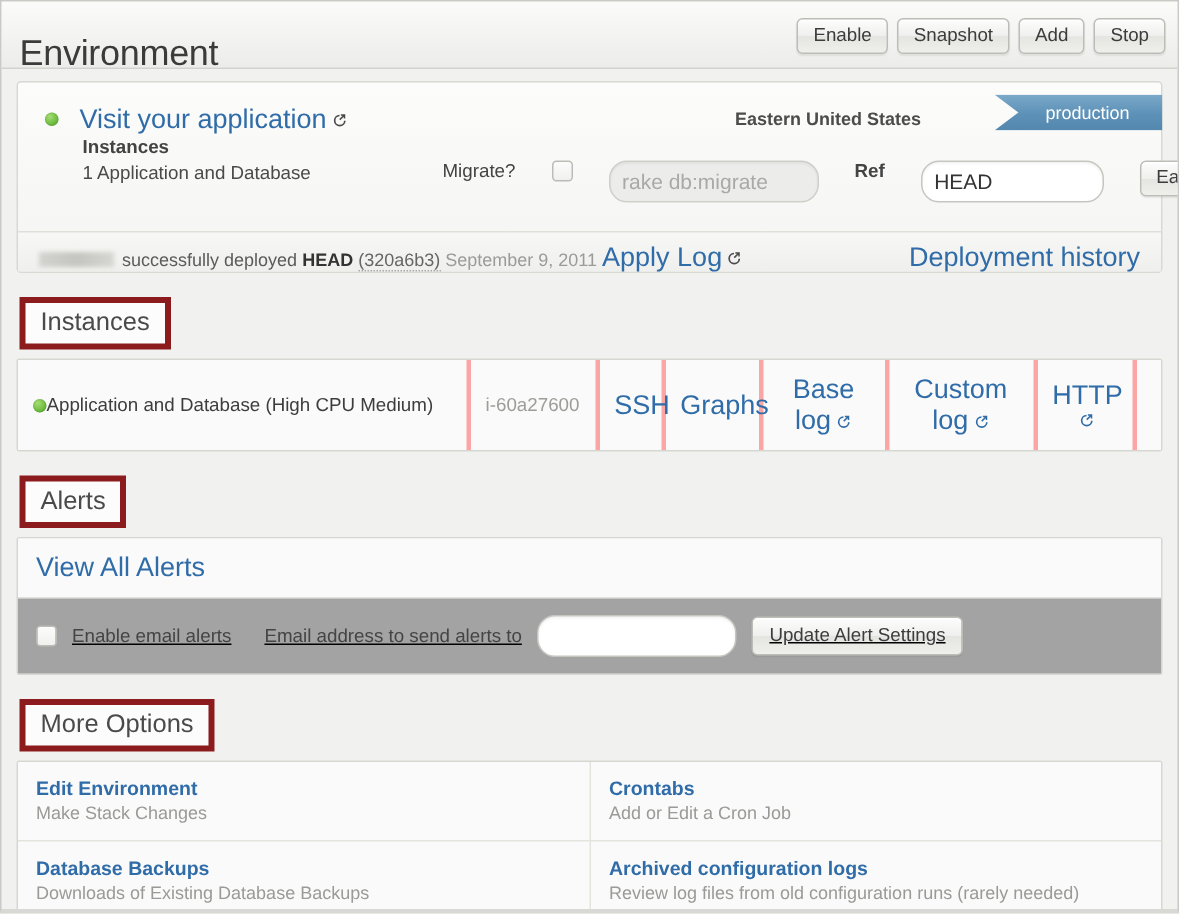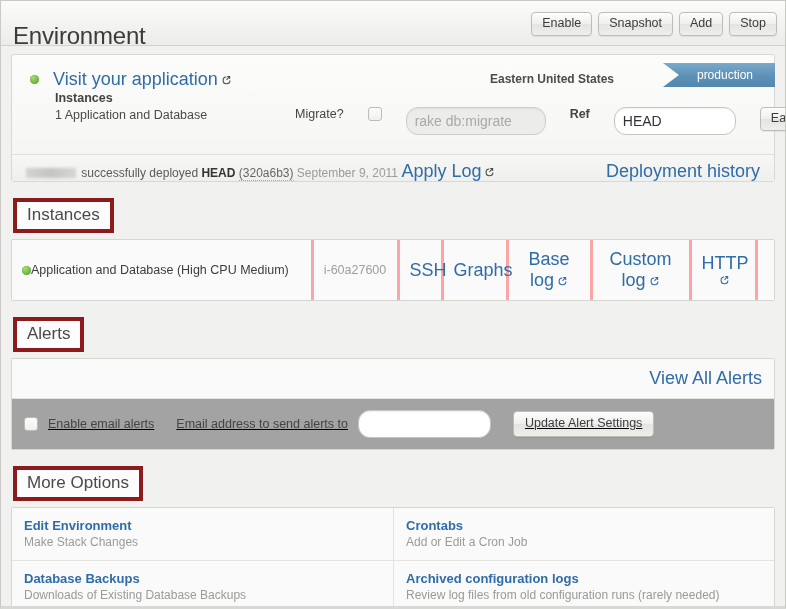--- a/index.html
+++ b/index.html
@@ -225,21 +225,20 @@
     line-height: 17px;
   }
   .inst-id { color: #9d9d99; text-align: center; }
   .cell-link { text-align: center; }
 
   
   .alert-top {
     padding: 9px 12px;
     border-bottom: 1px solid #e2e2dd;
     background: #fafafa;
-    text-align: right;
   }
   .alert-body {
     padding: 11px 12px;
     display: flex;
     align-items: center;
     gap: 10px;
     background: #a3a3a3;
     text-decoration: underline;
   }
   .email-input { width: 133px; }
@@ -367,21 +366,21 @@
     <div class="section-head">Alerts</div>
     <div class="panel">
       <div class="alert-top">
         <a class="link">View All Alerts</a>
       </div>
       <div class="alert-body">
         <input type="checkbox" class="cb" style="">
         <span class="field-label">Enable email alerts</span>
         <span class="field-label" style="margin-left:12px">Email address to send alerts to</span>
         <input type="text" class="txt email-input" value="" style="">
-        <span class="btn wide" style="margin-left:12px">Update Alert Settings</span>
+        <span class="btn wide" style="margin-left:0">Update Alert Settings</span>
       </div>
     </div>
   </div>
 
   <div class="section">
     <div class="section-head">More Options</div>
     <div class="panel">
       <div class="options">
         <div class="opt">
           <span class="opt-title">Edit Environment</span>

